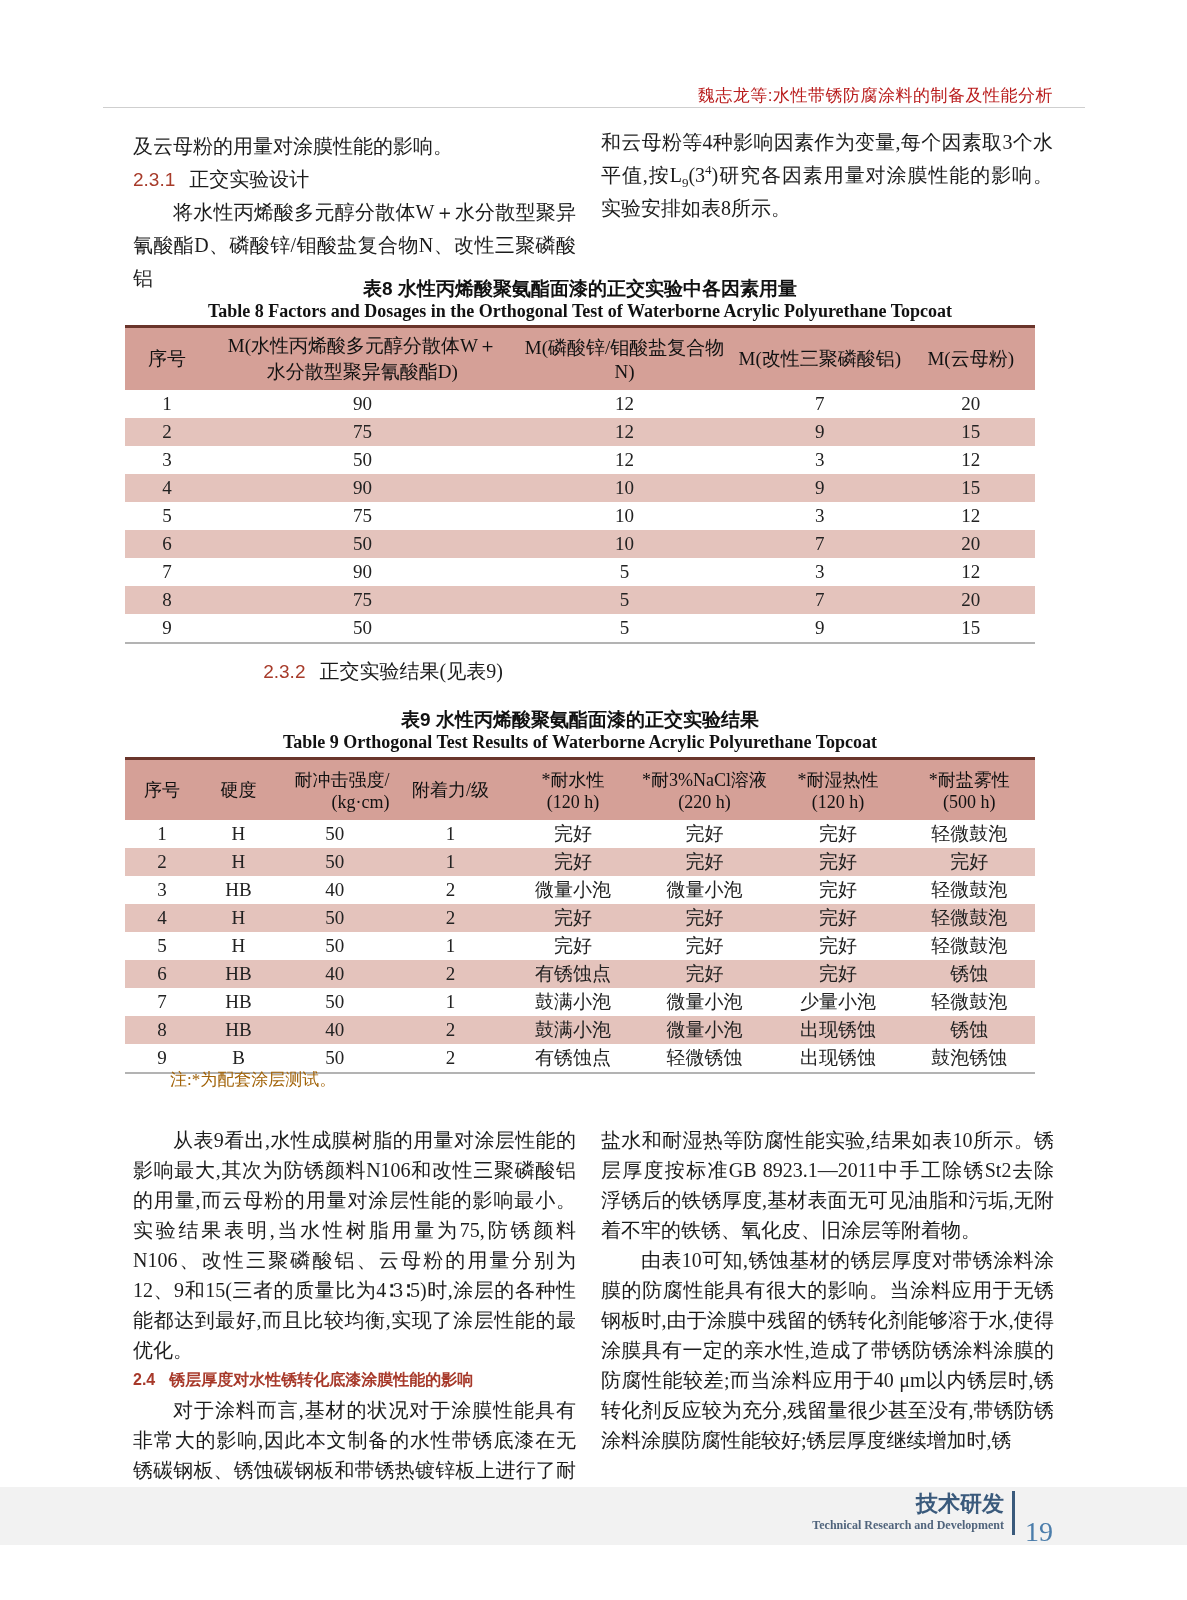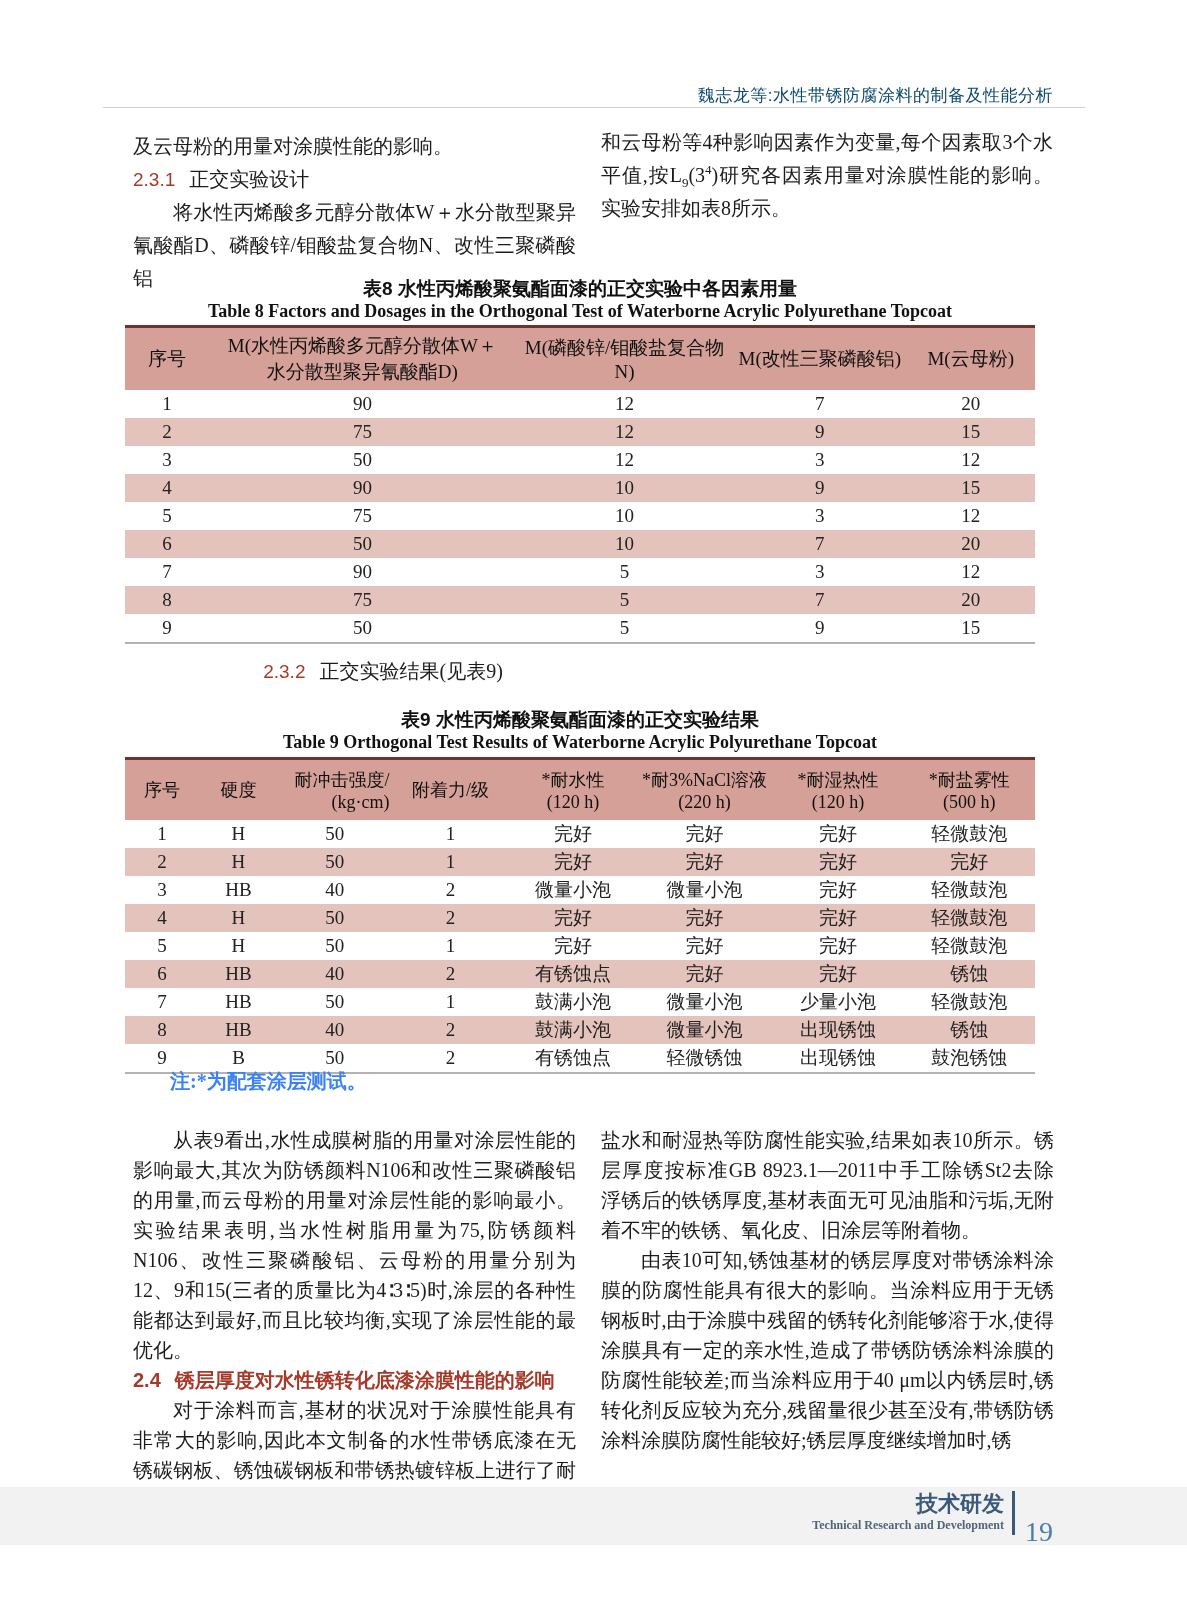--- a/index.html
+++ b/index.html
@@ -2,37 +2,37 @@
 <html><head>
 <meta charset="utf-8">
 <style>
   html,body{margin:0;padding:0;background:#ffffff;}
   .page{position:relative;width:1187px;height:1600px;background:#ffffff;overflow:hidden;
         font-family:"Liberation Serif","DejaVu Serif",serif;color:#1c1c1c;}
 
   
   .running-head{position:absolute;top:84px;right:134px;
         font-family:"Liberation Sans","DejaVu Sans",sans-serif;
-        font-size:17px;color:#0c4a6e;letter-spacing:.5px;}
+        font-size:17px;color:#b91c1c;letter-spacing:.5px;}
   .head-rule{position:absolute;top:107px;left:103px;width:982px;height:1px;background:#cfcfcf;}
 
   
   .col{position:absolute;font-size:20px;line-height:33px;text-align:justify;}
   .col-bottom{line-height:30px;}
   .tl{left:133px;top:130px;width:443px;}
   .tr{left:601px;top:126px;width:452px;}
   .bl{left:133px;top:1125px;width:443px;}
   .br{left:601px;top:1125px;width:453px;}
   .indent{text-indent:2em;margin:0;}
   p{margin:0;}
   .sec-line{margin:0;}
   .sec-num{color:#a73b2a;font-family:"Liberation Sans","DejaVu Sans",sans-serif;font-size:19px;}
   .sec-title{margin-left:14px;}
   .h24{color:#a7392a;font-family:"Liberation Sans","DejaVu Sans",sans-serif;
-       font-weight:bold;font-size:20px;margin:0;text-align:left;}
+       font-weight:bold;font-size:16px;margin:0;text-align:left;}
   sub,sup{font-size:13px;line-height:0;}
 
   
   .cap-cn{position:absolute;left:125px;width:910px;text-align:center;
           font-family:"Liberation Sans","DejaVu Sans",sans-serif;
           font-weight:bold;font-size:19px;color:#111;}
   .cap-en{position:absolute;left:125px;width:910px;text-align:center;
           font-weight:bold;font-size:18px;color:#111;}
   .cap8-cn{top:276px;} .cap8-en{top:301px;}
   .cap9-cn{top:707px;} .cap9-en{top:732px;}
@@ -48,22 +48,22 @@
   #table8{top:325px;} #table8 th{height:45px;}
   #table9{top:757px;} #table9 th{height:50px;font-size:18px;}
   #table8 th:nth-child(1){width:9%;} #table8 th:nth-child(2){width:34%;}
   #table8 th:nth-child(3){width:24%;} #table8 th:nth-child(4){width:19%;}
   #table8 th:nth-child(5){width:14%;}
   #table9 th:nth-child(1){width:8%;}  #table9 th:nth-child(2){width:8.5%;}
   #table9 th:nth-child(3){width:12.5%;text-align:right;} #table9 th:nth-child(4){width:13%;}
   #table9 th:nth-child(5){width:14%;} #table9 th:nth-child(6){width:15%;}
   #table9 th:nth-child(7){width:14.5%;} #table9 th:nth-child(8){width:14.5%;}
 
-  .table-note{position:absolute;left:170px;top:1068px;color:#3b82f6;
-              font-weight:bold;font-size:20px;}
+  .table-note{position:absolute;left:170px;top:1068px;color:#a16207;
+              font-weight:normal;font-size:17px;}
 
   
   .footer-band{position:absolute;left:0;top:1487px;width:100%;height:58px;background:#f2f2f2;}
   .footer{position:absolute;top:1491px;right:134px;display:flex;align-items:flex-start;}
   .footer-txt{text-align:right;}
   .footer-cn{display:block;font-family:"Liberation Sans","DejaVu Sans",sans-serif;
              font-weight:bold;font-size:22px;color:#3a5a7c;line-height:26px;}
   .footer-en{display:block;font-weight:bold;font-size:12px;color:#50647c;line-height:16px;}
   .footer-bar{width:3px;height:44px;background:#3a5a7c;margin:0 10px 0 8px;}
   .footer-page{font-size:28px;color:#4b7dab;line-height:30px;margin-top:26px;}

